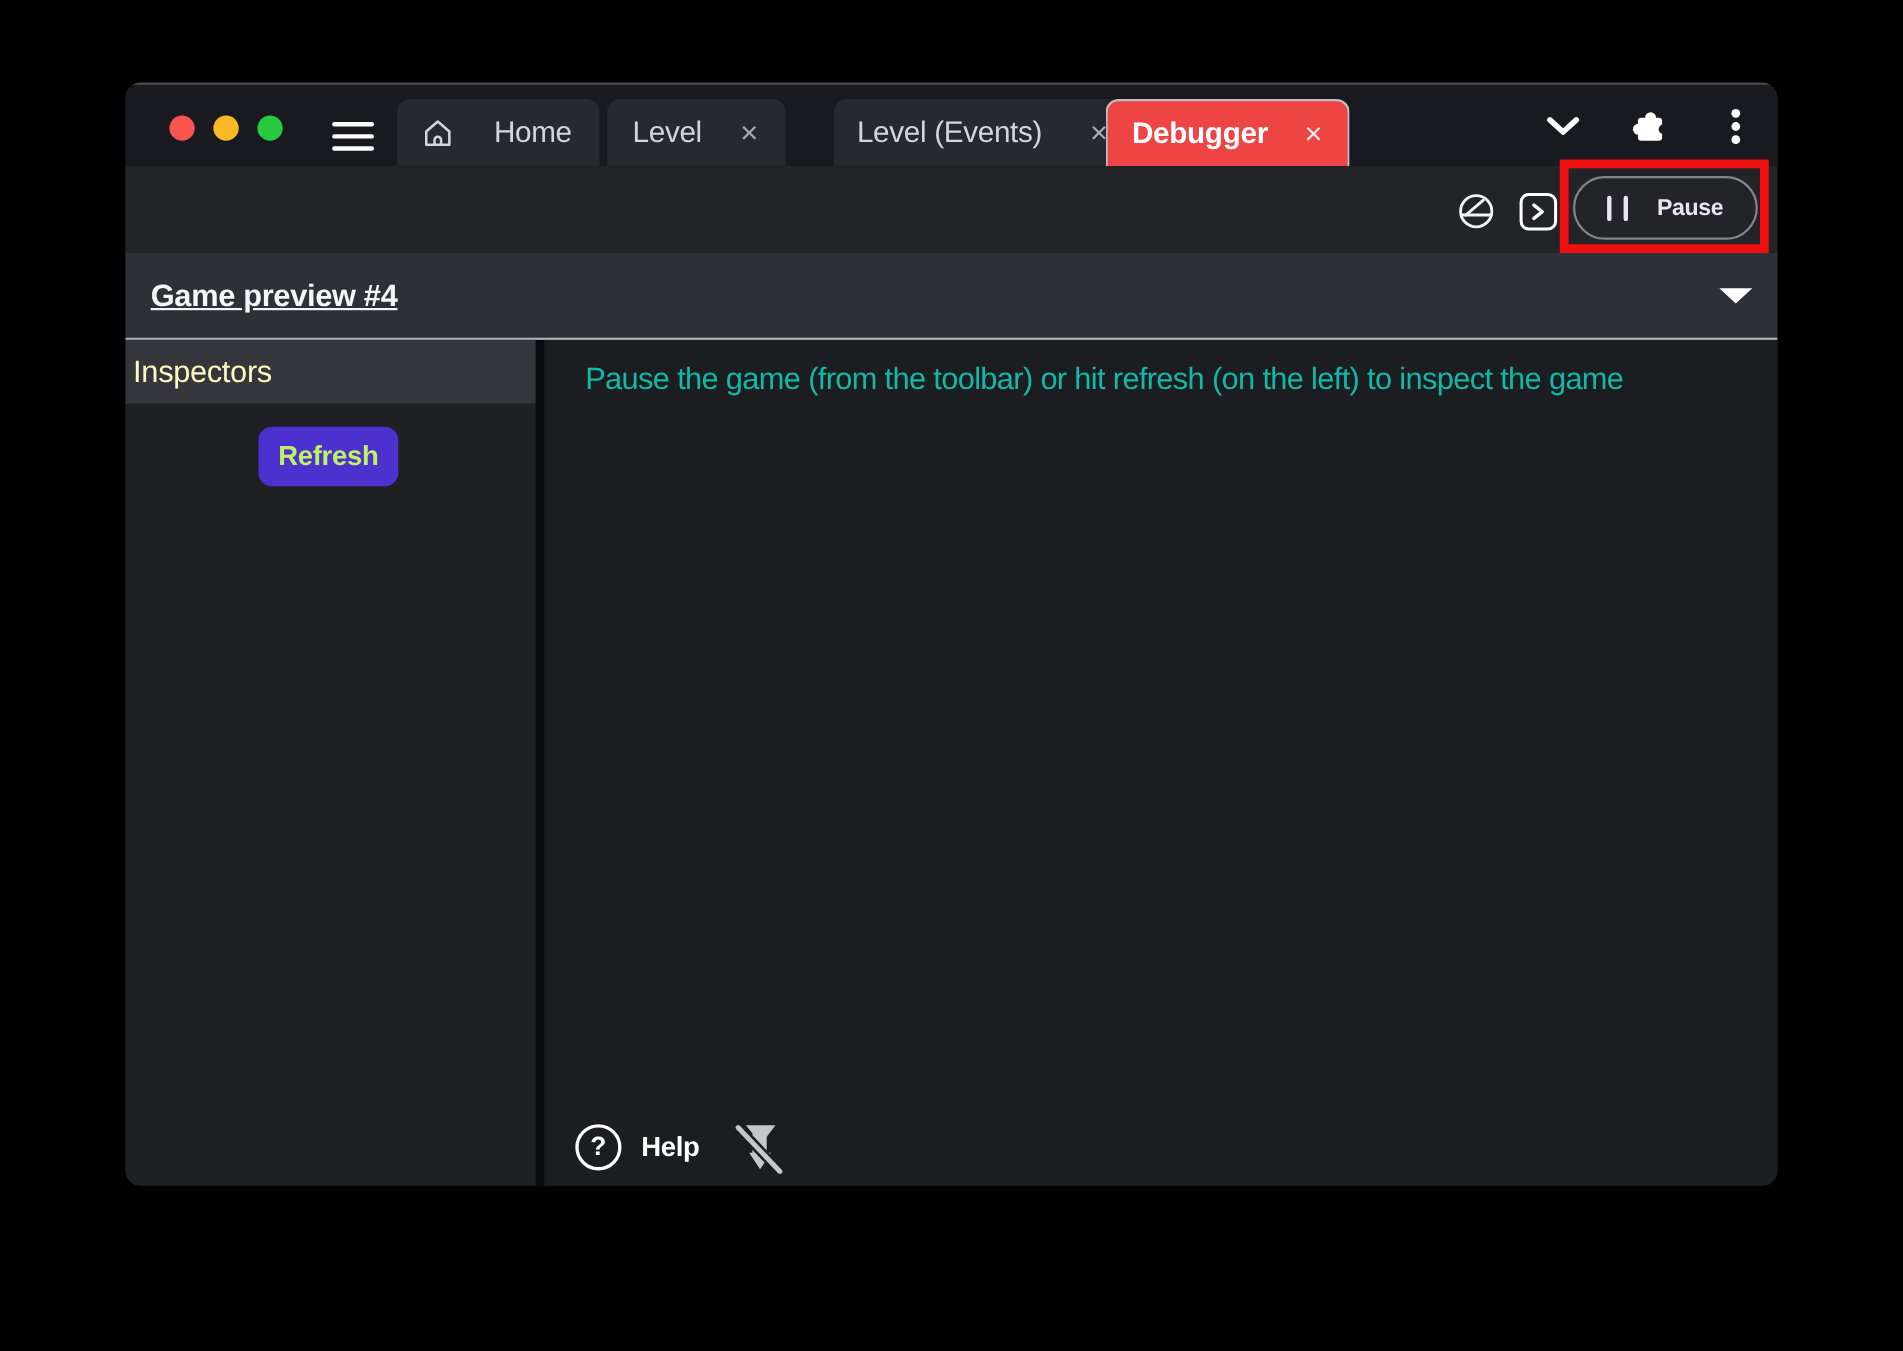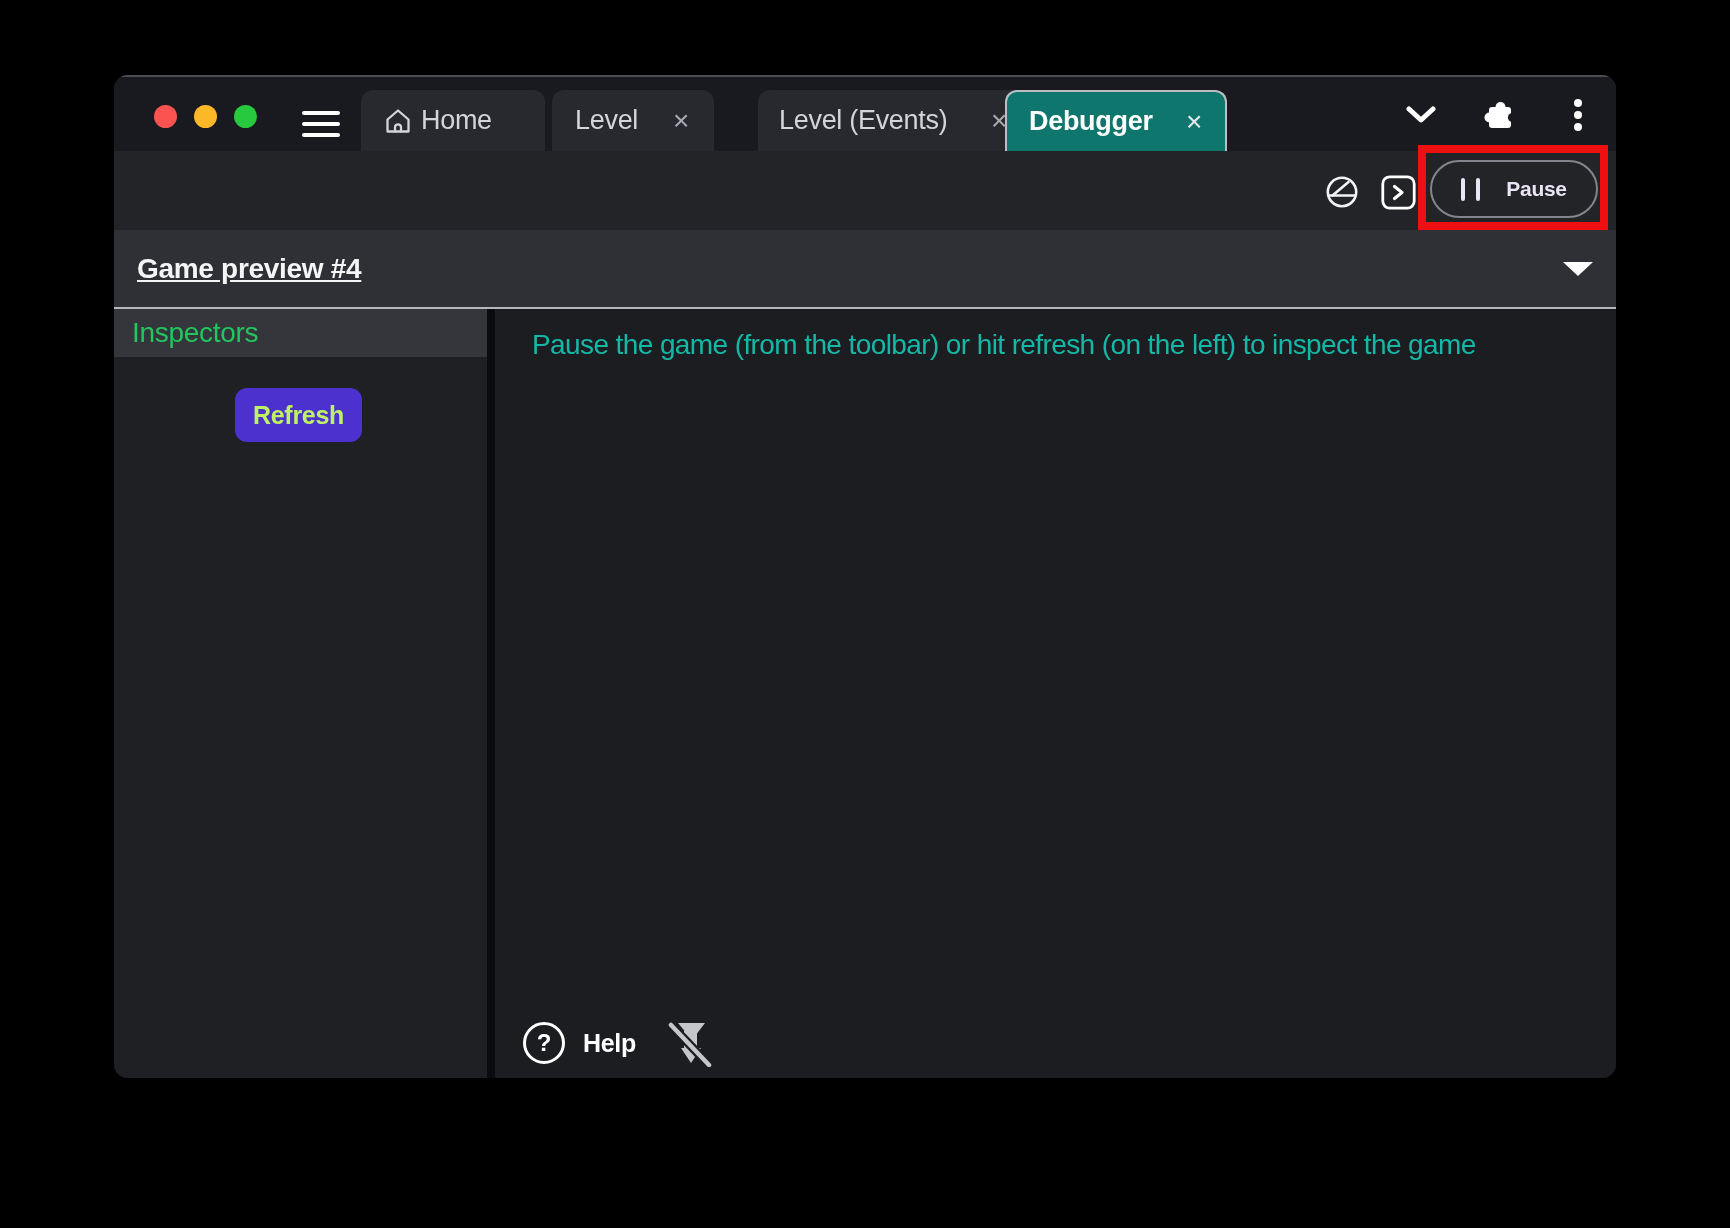--- a/index.html
+++ b/index.html
@@ -21,26 +21,26 @@
   .tl.red{background:#fb5450;} .tl.yellow{background:#fdb827;} .tl.green{background:#27c93f;}
   .hamburger{position:absolute;left:188px;top:36px;width:38px;height:26px;cursor:pointer;}
   .hamburger span{position:absolute;left:0;width:38px;height:4px;border-radius:2px;background:#fff;}
   .hamburger span:nth-child(1){top:0;} .hamburger span:nth-child(2){top:11px;} .hamburger span:nth-child(3){top:22px;}
 
   .tab{
     position:absolute;bottom:0;height:61px;box-sizing:border-box;
     background:#27292f;border-radius:12px 12px 0 0;
     display:flex;align-items:center;font-size:27px;color:#d3d5da;letter-spacing:-.3px;cursor:pointer;
   }
-  .tab-home{left:247px;width:184px;padding-left:22px;gap:8px;}
+  .tab-home{left:247px;width:184px;padding-left:22px;gap:36px;}
   .tab-level{left:438px;width:162px;padding:0 18px 0 23px;}
   .tab-level-events{left:608px;width:274px;padding:0 18px 0 21px;margin-left:36px;}
   .tab-debugger{
     left:891px;width:222px;padding:0 16px 0 22px;
-    background:#0f766e;border:2px solid #bcbdc2;border-bottom:none;
+    background:#ef4444;border:2px solid #bcbdc2;border-bottom:none;
     color:#fff;font-weight:bold;
   }
   .tab .close{
     margin-left:auto;width:30px;height:34px;display:flex;align-items:center;justify-content:center;
     font-size:28px;font-weight:400;color:#a9abb1;cursor:pointer;
   }
   .tab-debugger .close{color:#e8e9ec;}
   .tabbar-icon{position:absolute;cursor:pointer;display:flex;align-items:center;justify-content:center;}
   .overflow-chevron{left:1292px;top:31px;width:30px;height:18px;}
   .puzzle{left:1369px;top:23px;width:34px;height:34px;}
@@ -76,23 +76,23 @@
   .preview-caret{
     position:absolute;left:1449px;top:32px;width:0;height:0;
     border-left:15px solid transparent;border-right:15px solid transparent;border-top:14px solid #fff;
   }
   .hdivider{position:absolute;top:232px;left:0;right:0;height:2px;background:#b5b7bc;}
 
   
   .content{position:absolute;top:234px;left:0;right:0;bottom:0;}
   .sidebar{position:absolute;left:0;top:0;bottom:0;width:373px;background:#1e2024;}
   .sidebar-header{
-    position:absolute;top:0;left:0;right:0;height:48px;background:#34363c;
-    display:flex;align-items:center;padding-left:18px;box-sizing:border-box;
-    font-size:28px;color:#22c55e;letter-spacing:-.3px;
+    position:absolute;top:0;left:0;right:0;height:58px;background:#34363c;
+    display:flex;align-items:center;padding-left:7px;box-sizing:border-box;
+    font-size:28px;color:#fef9c3;letter-spacing:-.3px;
   }
   .refresh-btn{
     position:absolute;left:121px;top:79px;width:127px;height:54px;border:none;border-radius:12px;
     background:#4c31cf;color:#bef264;font-family:inherit;font-size:25px;font-weight:bold;
     letter-spacing:-.3px;cursor:pointer;
   }
   .vdivider{position:absolute;left:373px;top:0;bottom:0;width:8px;background:#0a0b0e;}
   .main{position:absolute;left:381px;top:0;bottom:0;right:0;background:#1b1d21;}
   .message{
     position:absolute;left:37px;top:20px;font-size:28px;color:#14b8a6;letter-spacing:-.6px;white-space:nowrap;

